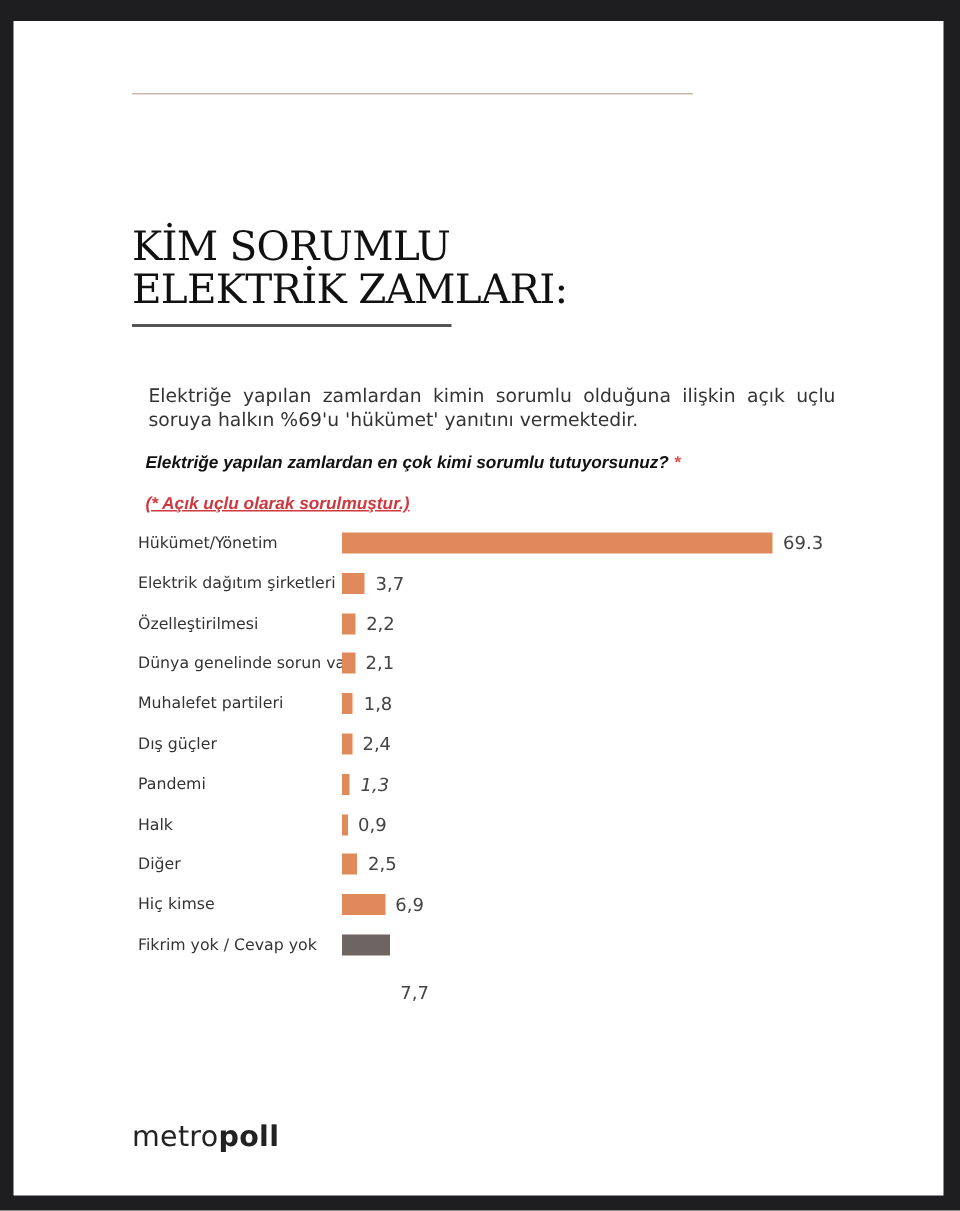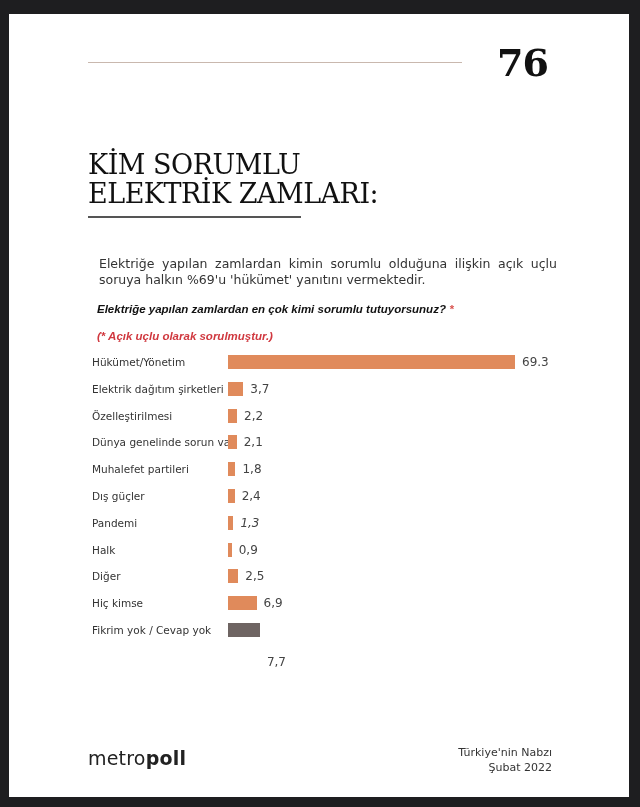--- a/index.html
+++ b/index.html
@@ -67,20 +67,21 @@
     }
     .question .asterisk { color: #d9534f; }
     .note {
       position: absolute;
       left: 88px; top: 316px;
       font-family: "Liberation Sans", sans-serif;
       font-weight: bold;
       font-style: italic;
       font-size: 11.5px;
       color: #d0383f;
+      text-decoration: underline;
     }
     .chart {
       position: absolute;
       left: 0; top: 0;
     }
     .row {
       position: absolute;
       left: 0;
       height: 16px;
       width: 544px;
@@ -120,21 +121,20 @@
       font-size: 11px;
       line-height: 15px;
       color: #333;
     }
   </style>
 </head>
 <body>
 
 <div class="page">
   <div class="top-rule"></div>
-  <div class="page-number">76</div>
 
   <div class="title">
     <div>KİM SORUMLU</div>
     <div>ELEKTRİK ZAMLARI:</div>
   </div>
   <div class="title-rule"></div>
 
   <div class="summary">Elektriğe yapılan zamlardan kimin sorumlu olduğuna ilişkin açık uçlu soruya halkın %69'u 'hükümet' yanıtını vermektedir.</div>
 
   <div class="question">
@@ -196,17 +196,13 @@
       </div>
       <div class="row" style="top: 608px;">
         <span class="row-label">Fikrim yok / Cevap yok</span>
         <div class="row-bar" style="width: 31.8889px; background: rgb(110, 100, 98);"></div>
         <span class="row-value" style="left: 257.889px; margin-top: 32px;">7,7</span>
       </div>
     </div>
 
   <div class="logo"><span>metro</span><b>poll</b></div>
 
-  <div class="footer-right">
-    <div>Türkiye'nin Nabzı</div>
-    <div>Şubat 2022</div>
-  </div>
 </div>
 
 </body></html>

